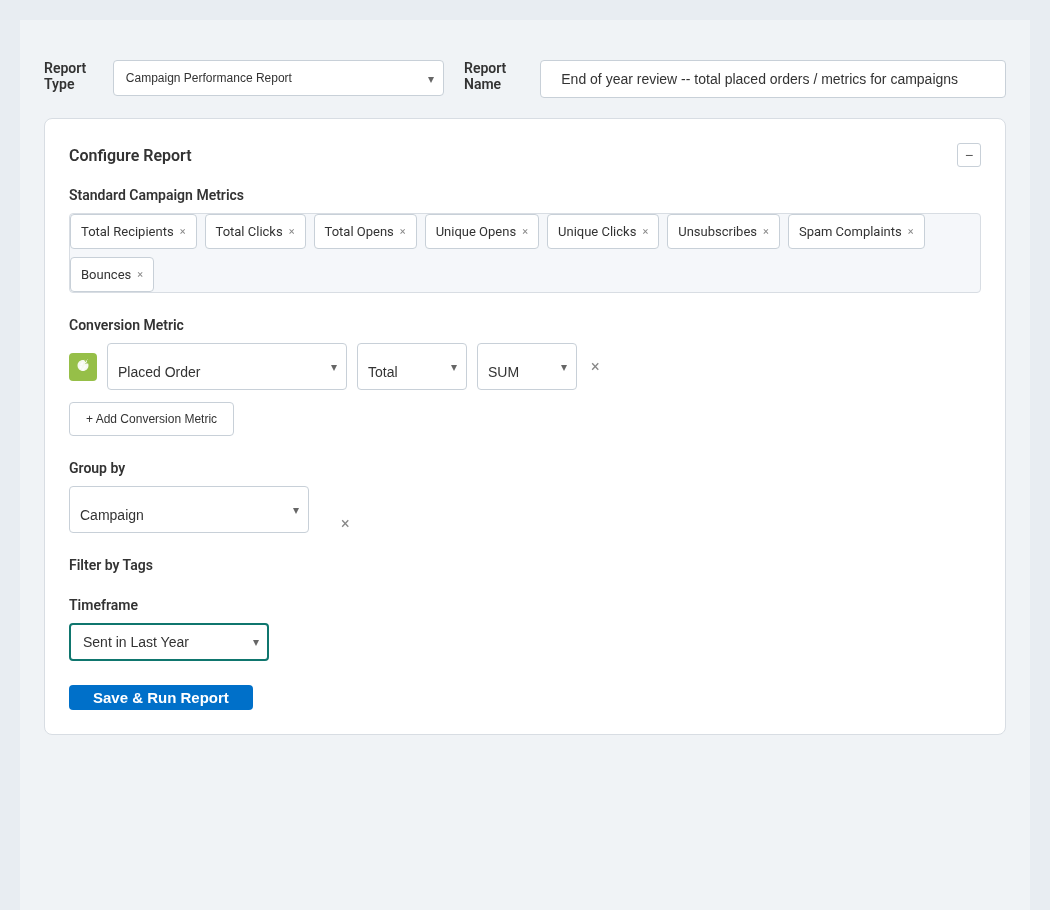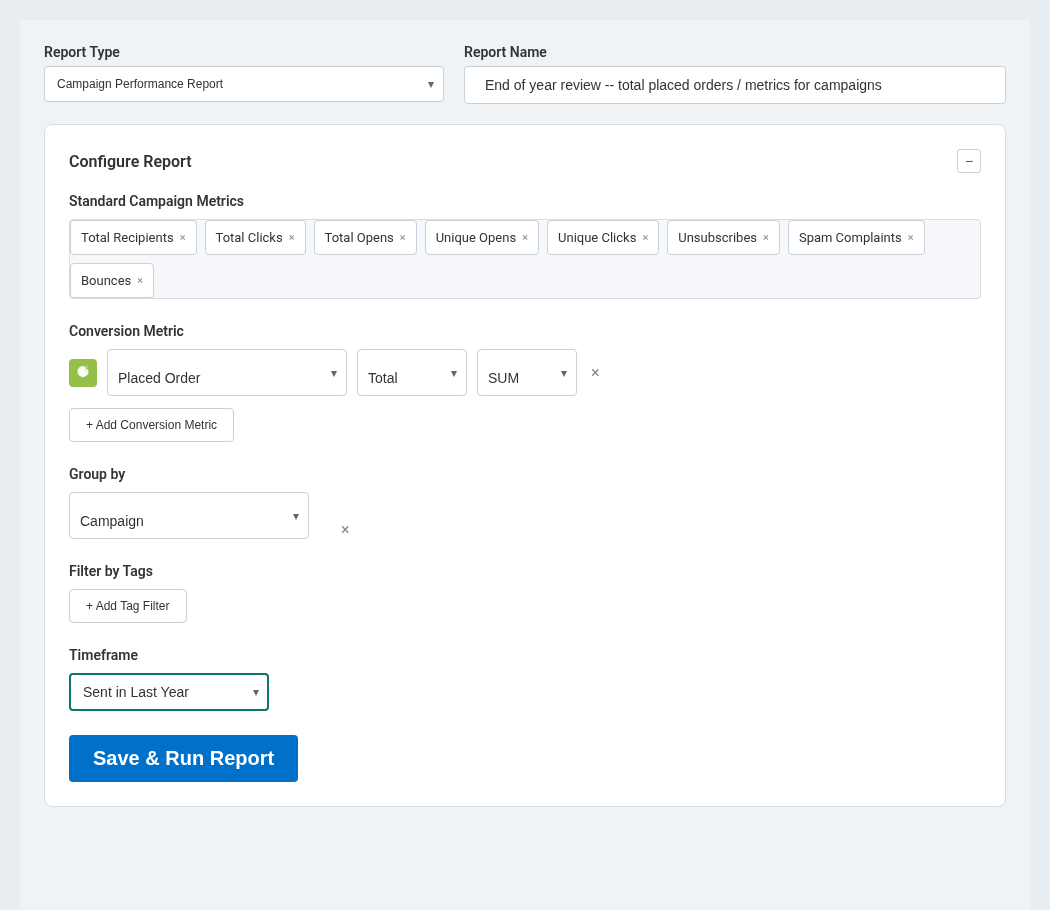--- a/index.html
+++ b/index.html
@@ -20,22 +20,22 @@
       min-height: 910px;
       padding: 24px;
     }
     .top-row {
       display: flex;
       gap: 20px;
       margin-bottom: 20px;
     }
     .field-group {
       display: flex;
-      flex-direction: column;
       gap: 6px;
+      margin-top: 16px;
     }
     .field-group.report-type {
       width: 400px;
     }
     .field-group.report-name {
       flex: 1;
     }
     .field-label {
       font-size: 14px;
       font-weight: 600;
@@ -192,22 +192,22 @@
     .group-by-row {
       display: flex;
       align-items: flex-end;
       gap: 28px;
     }
     .save-run-btn {
       background: #0070c9;
       color: #fff;
       border: none;
       border-radius: 4px;
-      padding: 12px 24px;
-      font-size: 20px;
+      padding: 4px 24px;
+      font-size: 15px;
       font-weight: 600;
       cursor: pointer;
     }
     .timeframe-select {
       appearance: none;
       background: #fff;
       border: 2px solid #0f766e;
       border-radius: 4px;
       padding: 9px 32px 9px 12px;
       font-size: 14px;
@@ -328,21 +328,20 @@
           </select>
           <span class="select-arrow">▾</span>
         </div>
         <span class="remove-icon">×</span>
       </div>
     </div>
 
     
     <div class="section">
       <div class="section-label">Filter by Tags</div>
-      <button class="add-btn">+ Add Tag Filter</button>
     </div>
 
     
     <div class="section">
       <div class="section-label">Timeframe</div>
       <div class="select-wrapper">
         <select class="timeframe-select">
           <option value="Sent in Last Year">Sent in Last Year</option>
         </select>
         <span class="select-arrow">▾</span>

